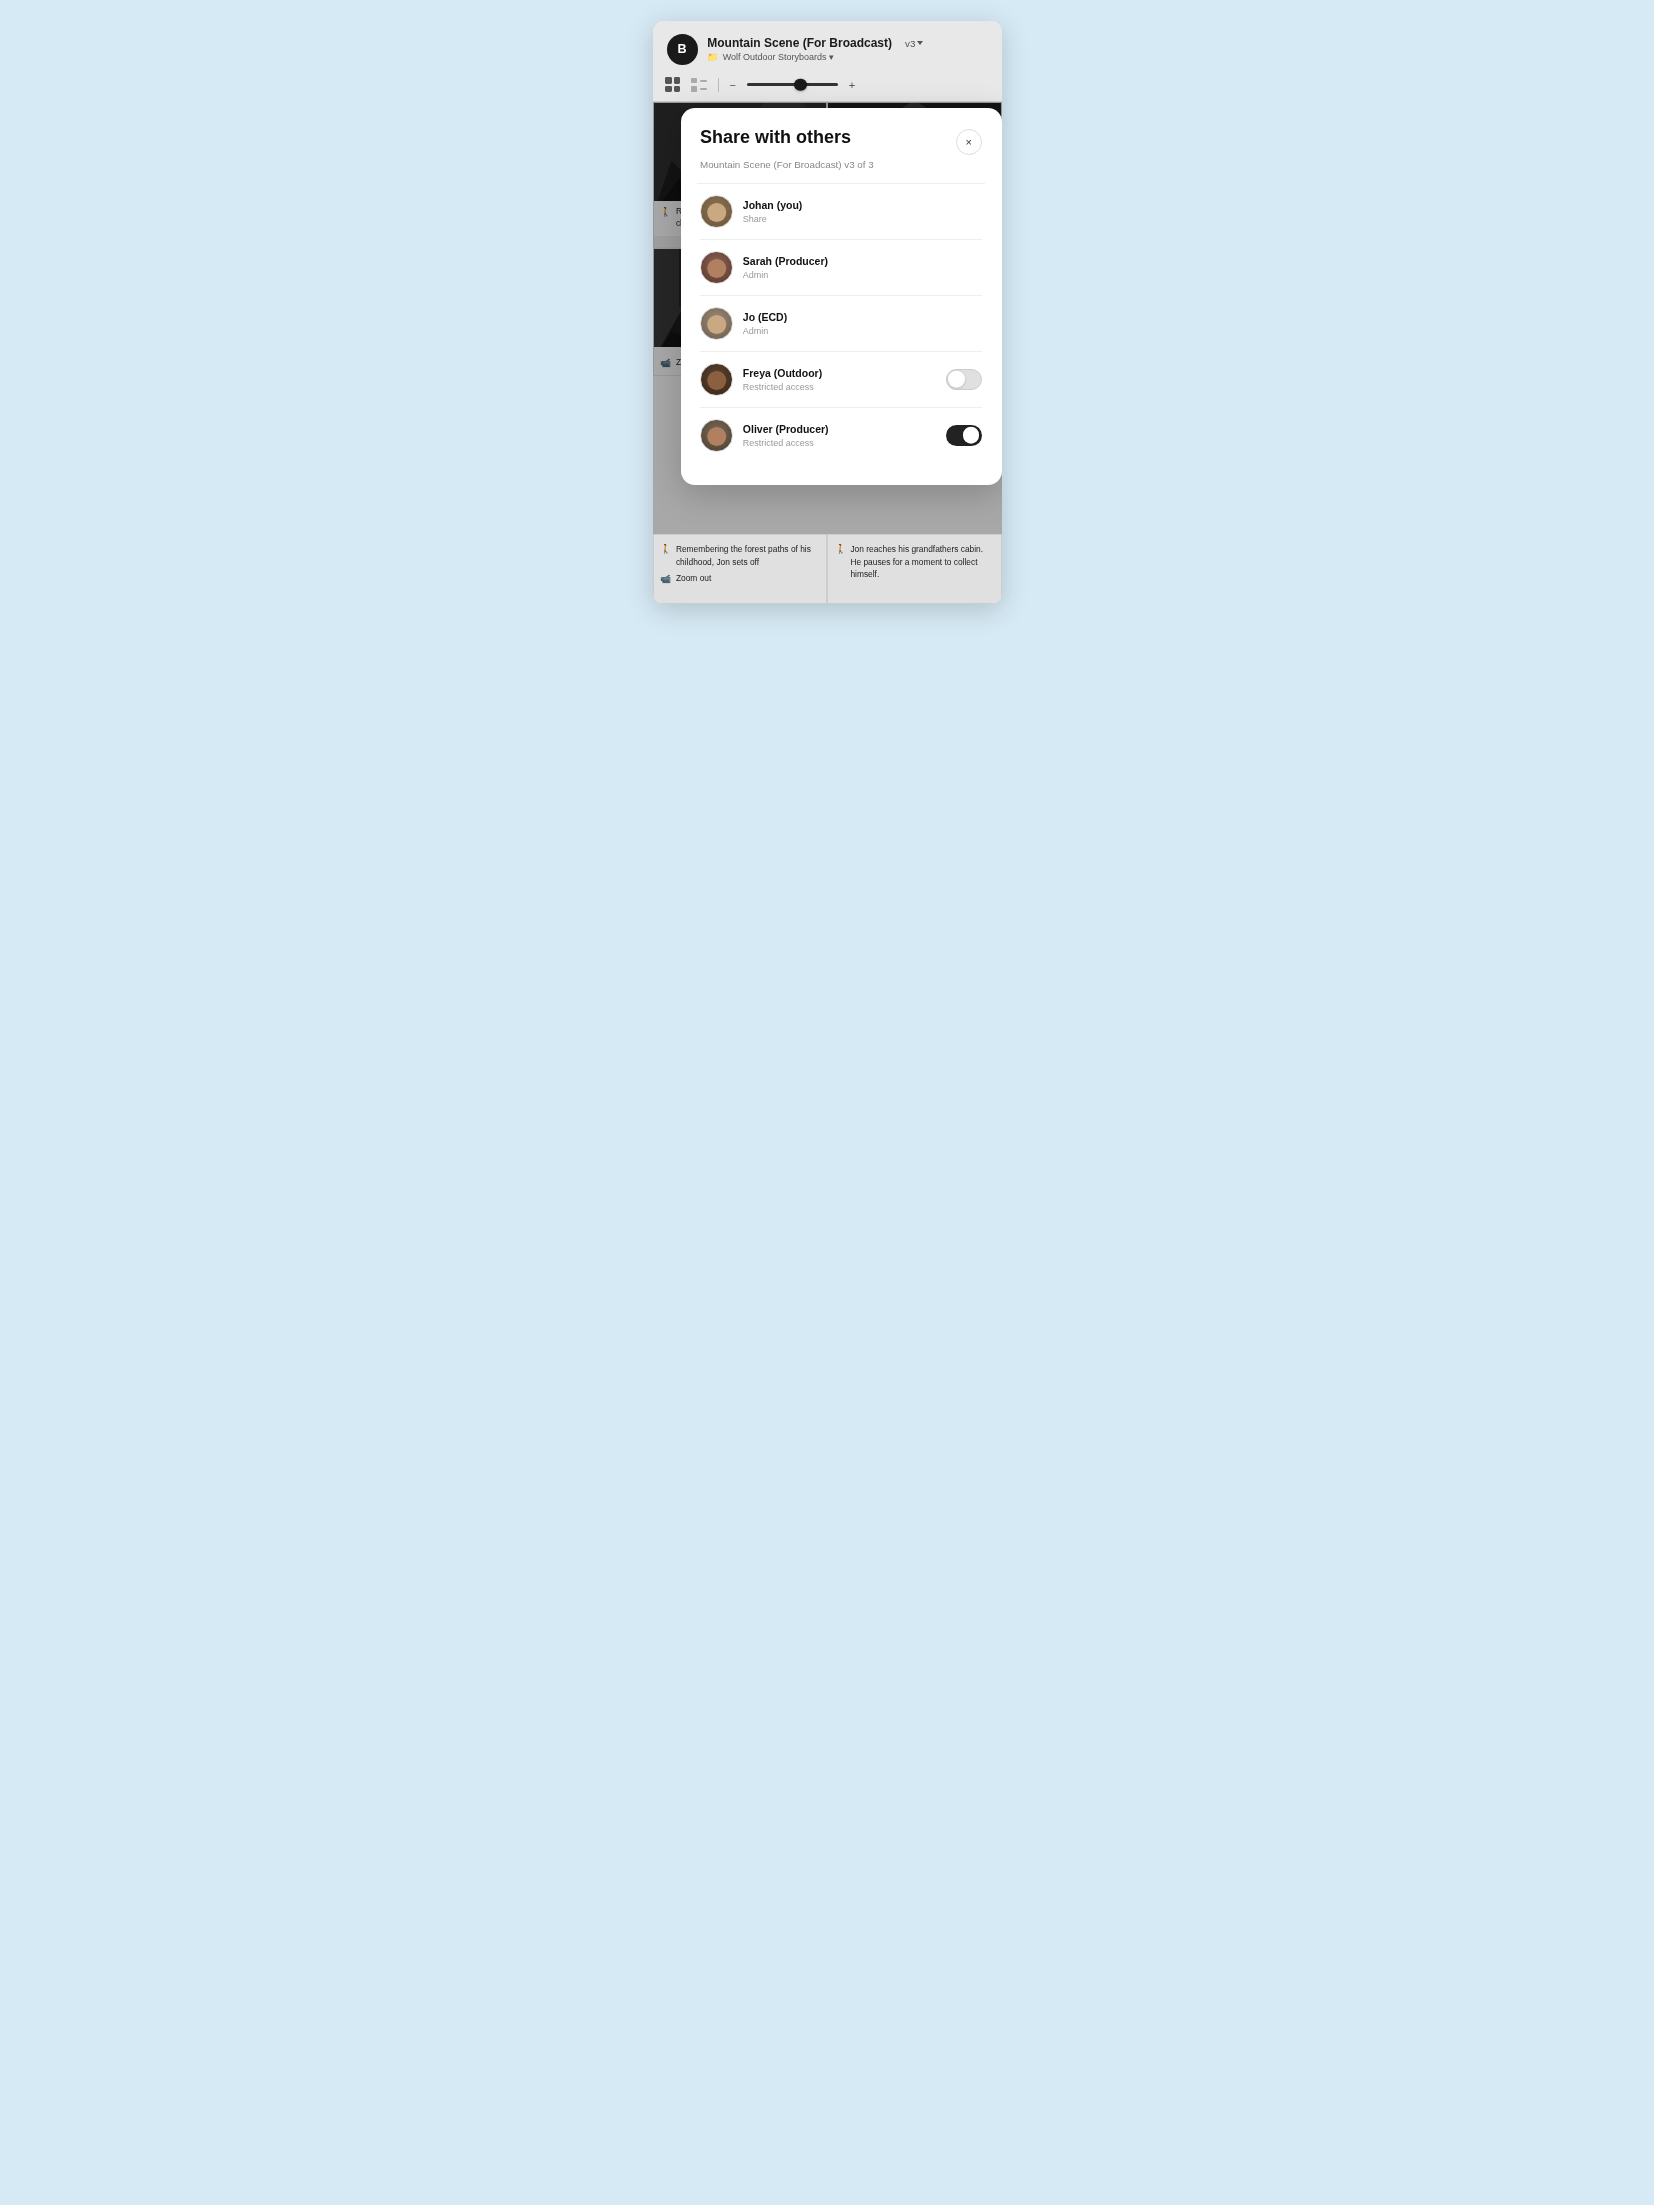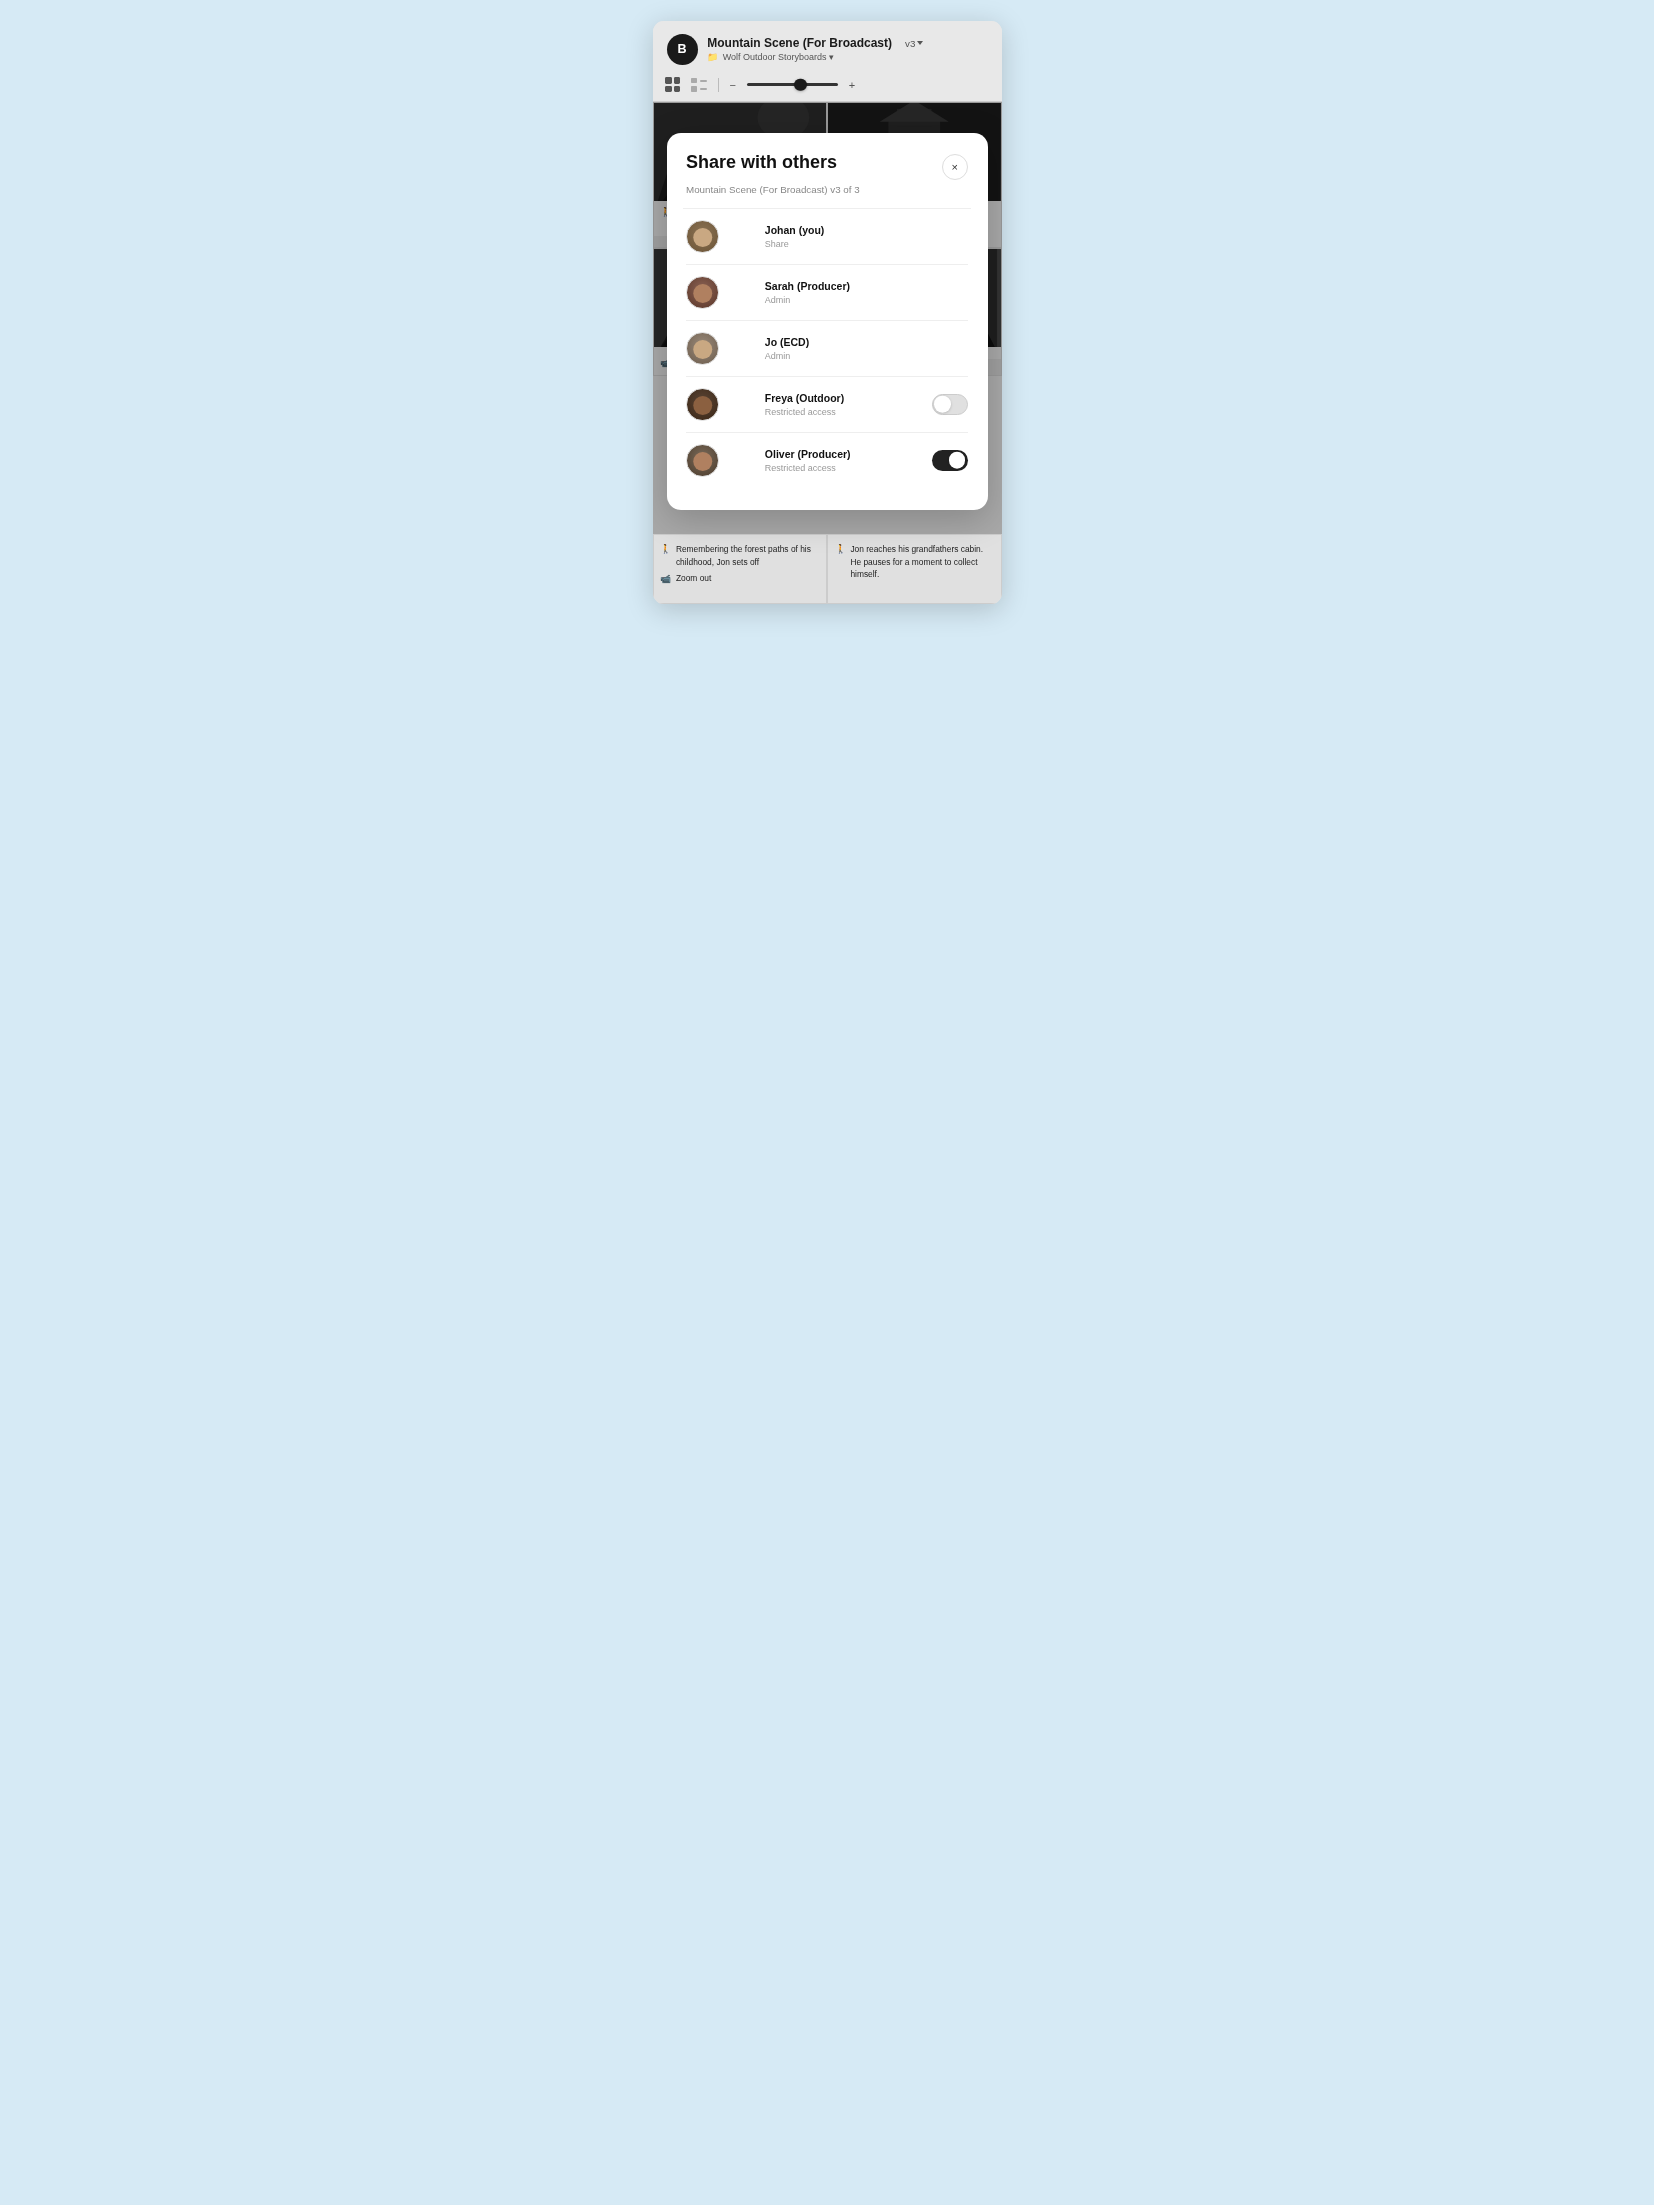--- a/index.html
+++ b/index.html
@@ -211,22 +211,22 @@
     .card-text { font-size: 8.4px; color: #222; line-height: 1.4; }
     .card-camera-row { margin-top: 4.2px; display: flex; align-items: center; gap: 4.2px; }
 
     
     .modal-overlay {
       position: absolute;
       top: 0; left: 0; right: 0; bottom: 0;
       background: rgba(0,0,0,0.25);
       display: flex;
       align-items: flex-start;
-      justify-content: center;
-      padding-top: 31px;
+      justify-content: flex-end;
+      padding-top: 6px;
       z-index: 100;
     }
 
     .modal {
       background: white;
       border-radius: 14px;
       width: 92%;
       max-width: 321px;
       padding: 19.5px 19.5px 22px 19.5px;
       box-shadow: 0 8.4px 35px rgba(0,0,0,0.2);
@@ -335,21 +335,21 @@
       left: 50%;
       transform: translateX(-50%);
     }
     .face-circle-dark {
       background: #b08060;
     }
     .face-circle-darker {
       background: #8B6040;
     }
 
-    .user-info { flex: 1; margin-left: 36px; }
+    .user-info { flex: 1; }
     .user-name {
       font-size: 10.5px;
       font-weight: 600;
       color: #111;
       line-height: 1.3;
     }
     .user-role {
       font-size: 9px;
       color: #999;
       margin-top: 1.4px;

